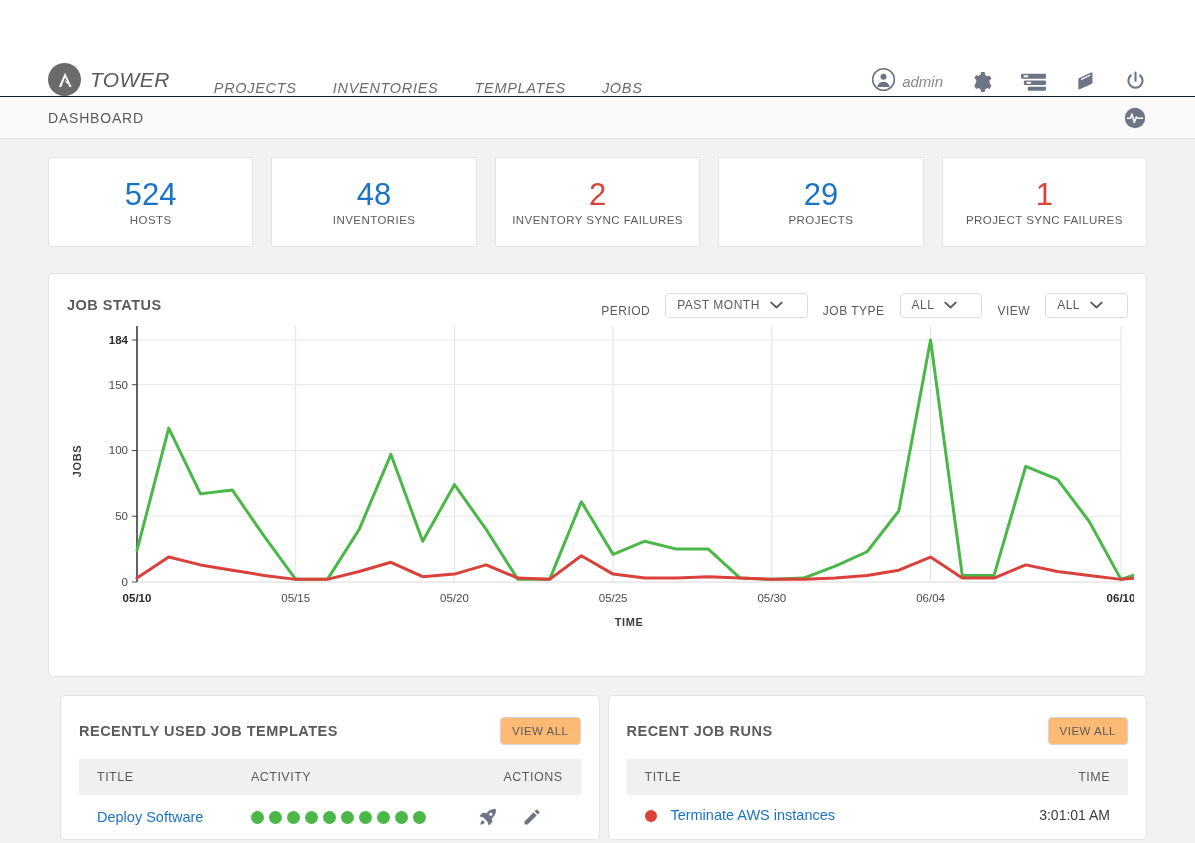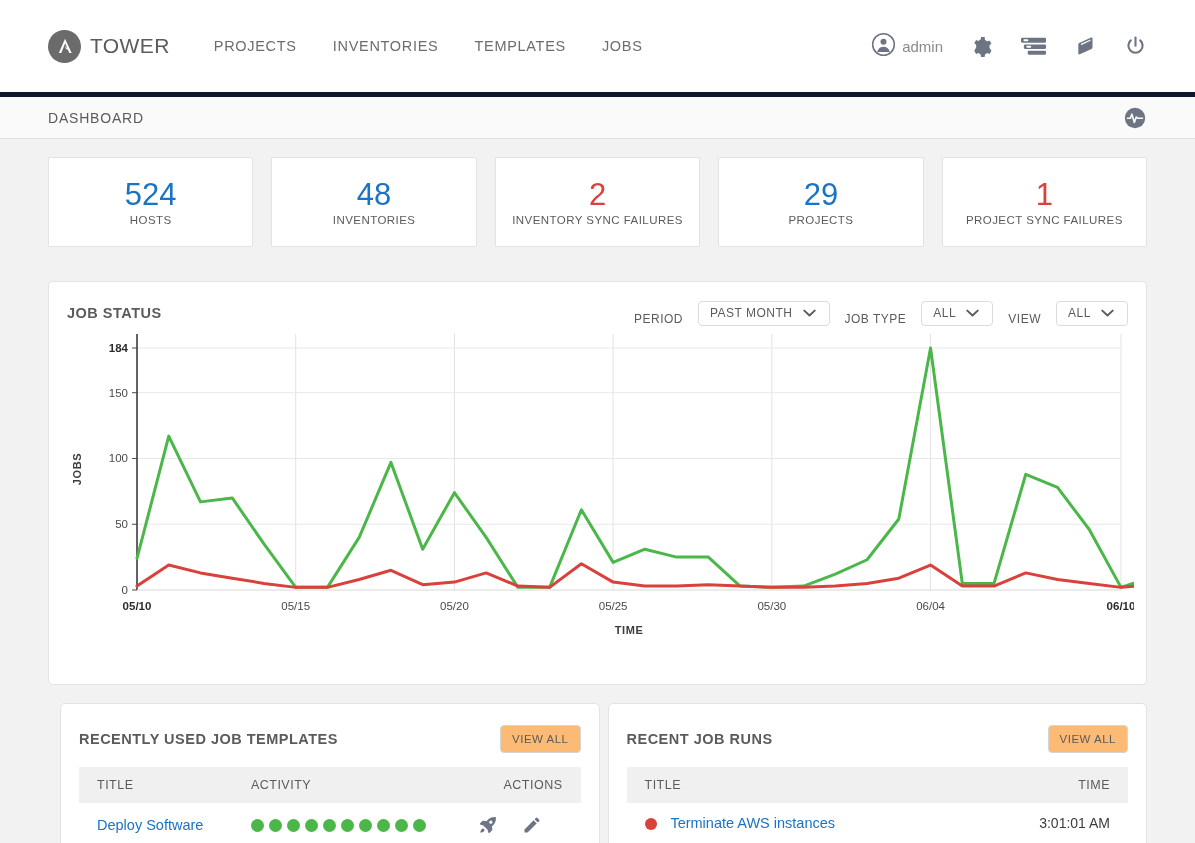--- a/index.html
+++ b/index.html
@@ -8,23 +8,24 @@
     background: #f2f2f2;
     font-family: "Liberation Sans", sans-serif;
     color: #4a4a4a;
     overflow: hidden;
   }
   .app { width: 1195px; height: 843px; background: #f2f2f2; position: relative; }
 
   
   .topnav {
     height: 97px; background: #ffffff;
-    display: flex; align-items: center;
+    display: flex; align-items: flex-end;
     padding: 0 48px 0 48px;
-    border-bottom: 5px solid #0f172a;
+    border-bottom: 1px solid #0f172a;
+    font-style: italic;
   }
   .brand { display: flex; align-items: center; gap: 9px; margin-right: 44px; }
   .logo-circle {
     width: 33px; height: 33px; border-radius: 50%;
     background: #6b6b6b; display: flex; align-items: center; justify-content: center;
   }
   .brand-name { font-size: 21px; color: #5b5b5b; letter-spacing: .4px; }
   .navlinks { display: flex; align-items: center; gap: 36px; }
   .navlink {
     font-size: 14.5px; color: #6d6d6d; letter-spacing: .7px;
@@ -61,32 +62,32 @@
   .card-num.red  { color: #d9413a; }
   .card-lbl {
     font-size: 11.5px; color: #5b5b5b; letter-spacing: .45px;
     text-align: center; line-height: 1.18; margin-top: 3px;
   }
 
   
   .panel {
     background: #ffffff; border: 1px solid #e3e3e3; border-radius: 5px;
   }
-  .jobstatus { margin-top: 34px; height: 404px; }
+  .jobstatus { margin-top: 26px; height: 404px; }
   .panel-head {
     display: flex; align-items: center;
     padding: 16px 18px 0 18px; height: 46px;
   }
   .panel-title { font-size: 14.5px; font-weight: bold; color: #5b5b5b; letter-spacing: .5px; }
   .filters { margin-left: auto; display: flex; align-items: flex-end; gap: 15px; }
   .filter-lbl { font-size: 12px; color: #5b5b5b; letter-spacing: .5px; }
   .select {
     border: 1px solid #dcdcdc; border-radius: 4px; background: #fff;
     height: 25px; display: flex; align-items: center; gap: 10px;
-    padding: 0 13px 0 11px; cursor: pointer;
+    padding: 0 24px 0 11px; cursor: pointer;
   }
   .select-val { font-size: 12px; color: #5b5b5b; letter-spacing: .5px; white-space: nowrap; }
   .select.w-period { min-width: 124px; }
   .select.w-small { min-width: 72px; }
   .select .select-val { flex: 1; }
   .chartwrap { padding: 6px 14px 0 10px; }
 
   
   .bottom { display: flex; gap: 8px; margin-top: 18px; margin-left: 12px; }
   .bpanel { flex: 1; }

